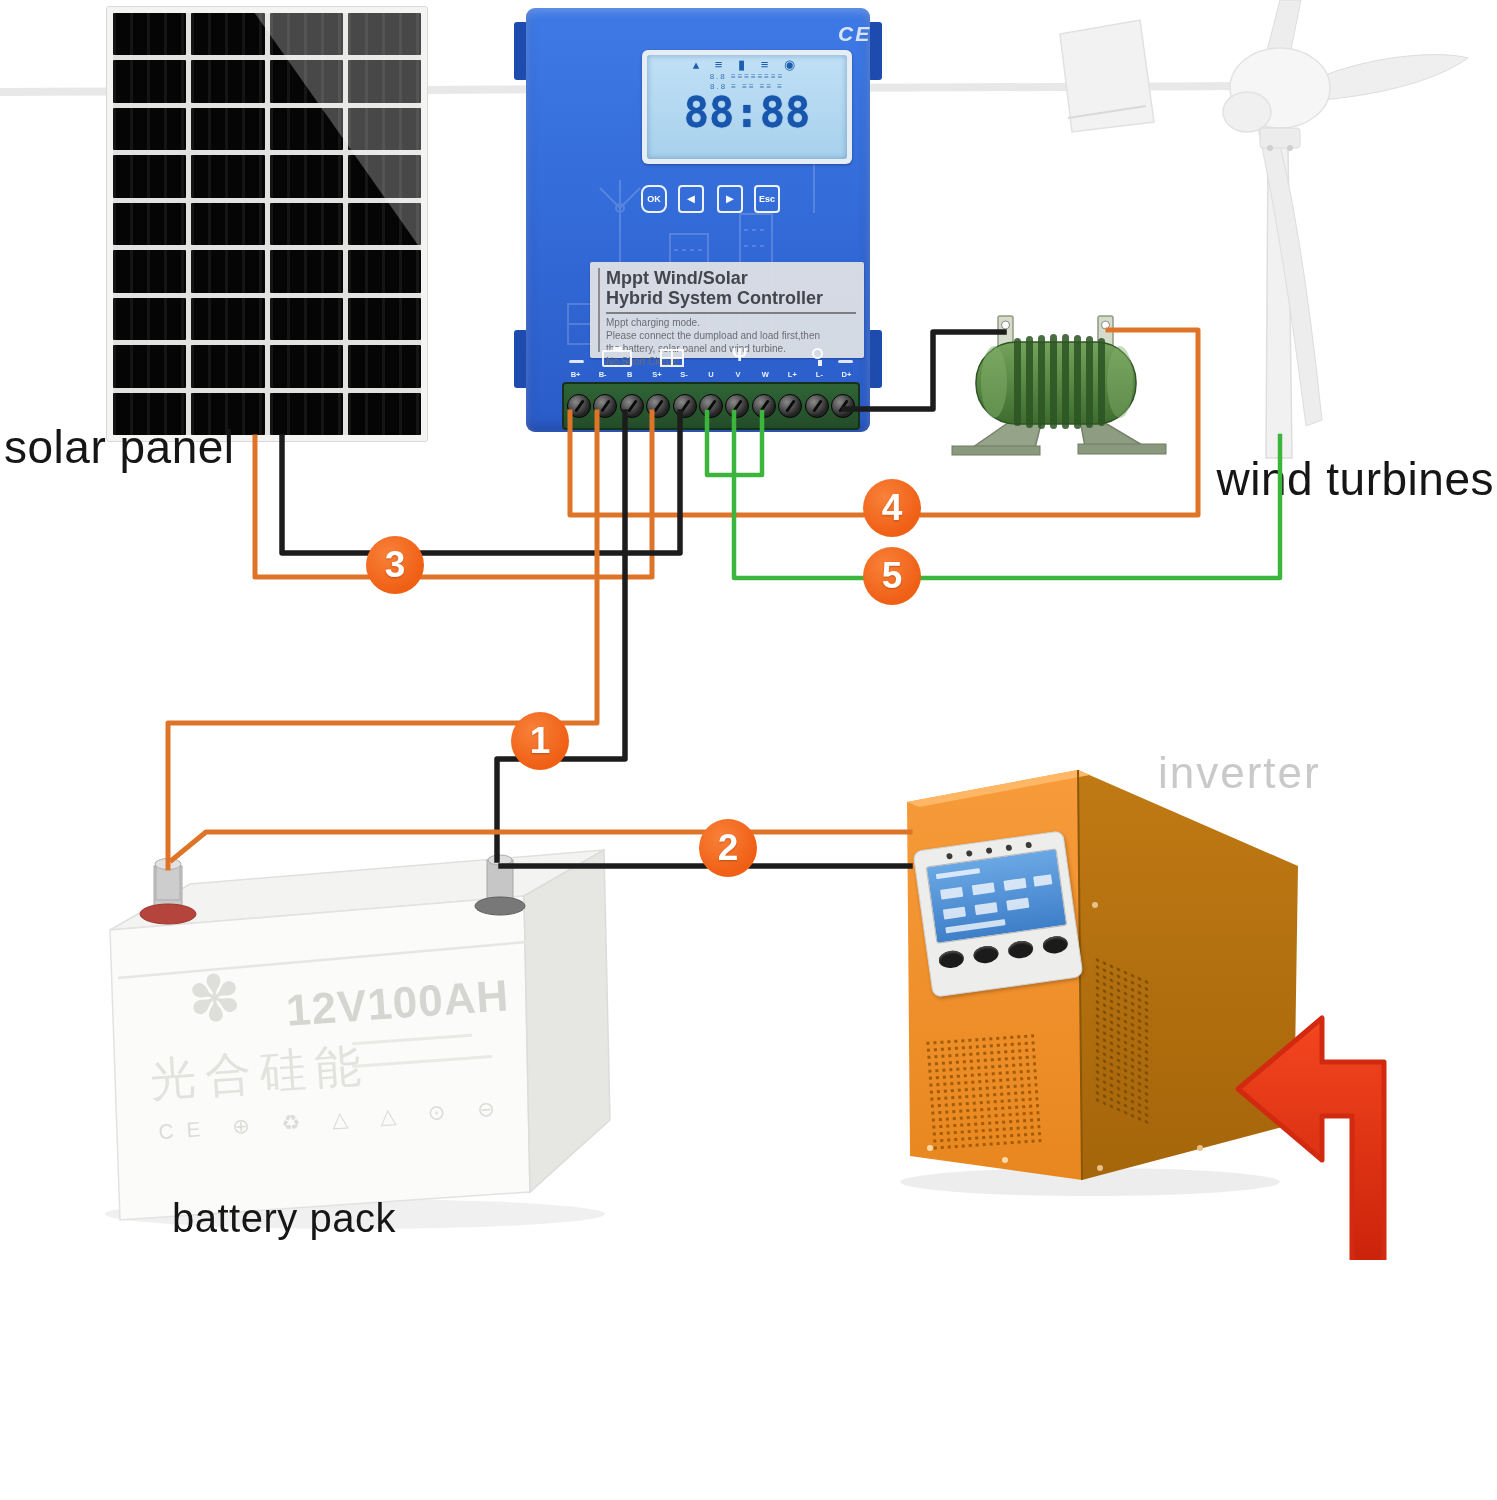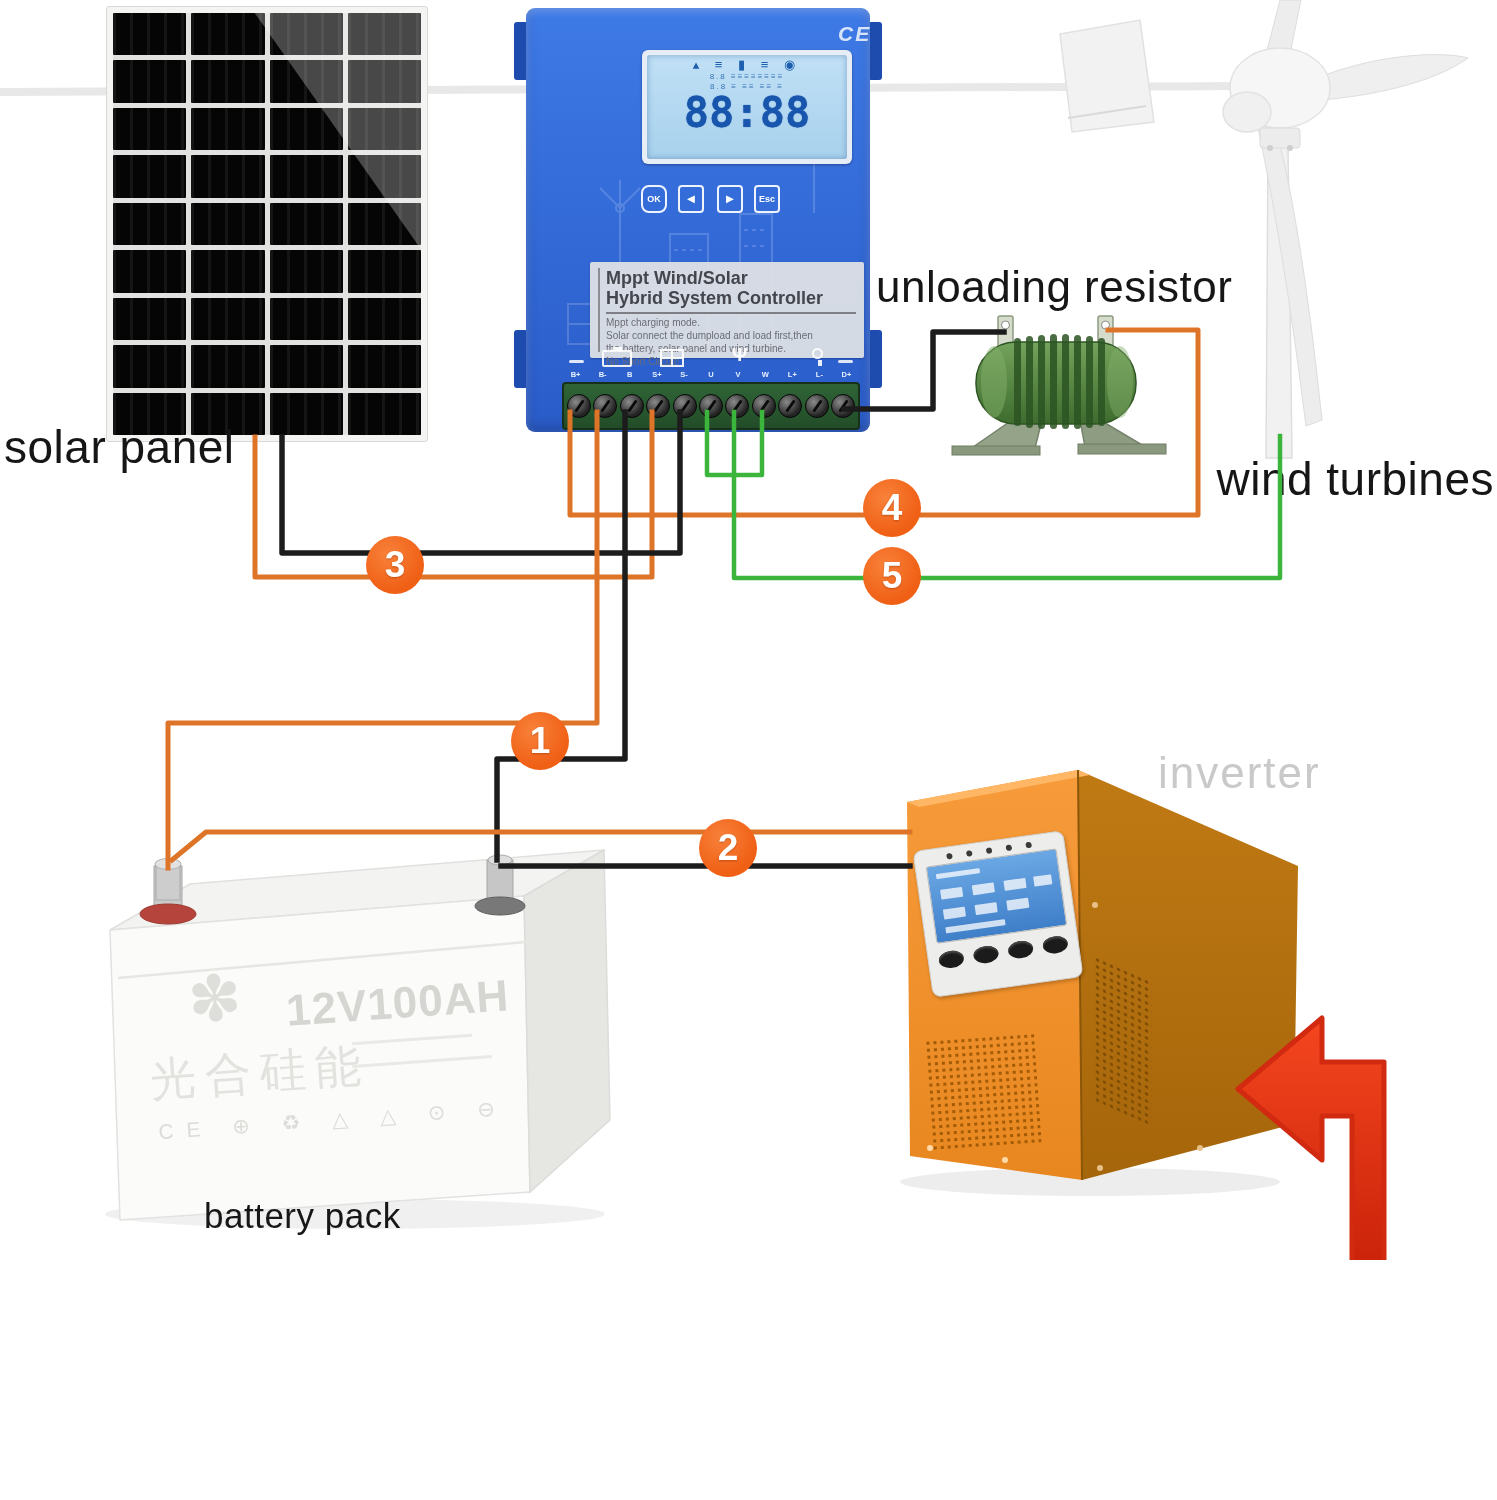--- a/index.html
+++ b/index.html
@@ -417,21 +417,21 @@
       <div class="cbtn t1" style="left:115px;border-radius:8px;">OK</div>
       <div class="cbtn t2" style="left:152px;">◄</div>
       <div class="cbtn t2" style="left:191px;">►</div>
       <div class="cbtn t1" style="left:228px;">Esc</div>
       <div id="clabel">
         <div class="vline"></div>
         <div class="t">Mppt Wind/Solar</div>
         <div class="t">Hybrid System Controller</div>
         <div class="sep"></div>
         <div class="n">Mppt charging mode.</div>
-        <div class="n">Solar connect the dumpload and load first,then</div>
+        <div class="n">Please connect the dumpload and load first,then</div>
         <div class="n">the battery, solar panel and wind turbine.</div>
         <div class="n">No Short Circuit!</div>
       </div>
       <div class="cicon dashicon" style="left:43px;top:352px;"></div>
       <div class="cicon baticon" style="left:76px;top:342px;"></div>
       <div class="cicon solicon" style="left:134px;top:341px;"></div>
       <div class="cicon turbicon" style="left:206px;top:336px;">Ψ</div>
       <div class="cicon lampicon" style="left:286px;top:340px;"></div>
       <div class="cicon dashicon" style="left:312px;top:352px;"></div>
       <div id="termlabels">
@@ -494,23 +494,22 @@
       <div class="ib"></div>
       <div class="ib"></div>
       <div class="ib"></div>
     </div>
   </div>
   <div id="ventf" class="vent"></div>
   <div id="vents" class="vent"></div>
 
   <div class="biglabel" style="left:4px;top:420px;">solar panel</div>
   <div class="biglabel" style="left:1204px;top:452px;width:290px;text-align:right;">wind turbines</div>
-  <div class="biglabel" style="left:876px;top:262px;font-size:44px;">unloading resistor</div>
   <div class="biglabel" style="left:1158px;top:748px;color:#c9c9c9;font-size:44px;letter-spacing:2px;">inverter</div>
-  <div class="biglabel" style="left:172px;top:1196px;font-size:35px;margin-left:32px;">battery pack</div>
+  <div class="biglabel" style="left:172px;top:1196px;font-size:40px;">battery pack</div>
 
   <svg class="overlay" width="1497" height="1500" viewBox="0 0 1497 1500">
     <defs>
       <linearGradient id="arrG2" x1="0" y1="0" x2="0" y2="1">
         <stop offset="0" stop-color="#f4461f"></stop>
           <stop offset="1" stop-color="#c61f08"></stop>
       </linearGradient>
     </defs>
     <g fill="none" stroke-linejoin="round" stroke-linecap="square">
       <polyline points="570,412 570,515 1198,515 1198,330 1108,330" stroke="#dd7428" stroke-width="5"></polyline>

